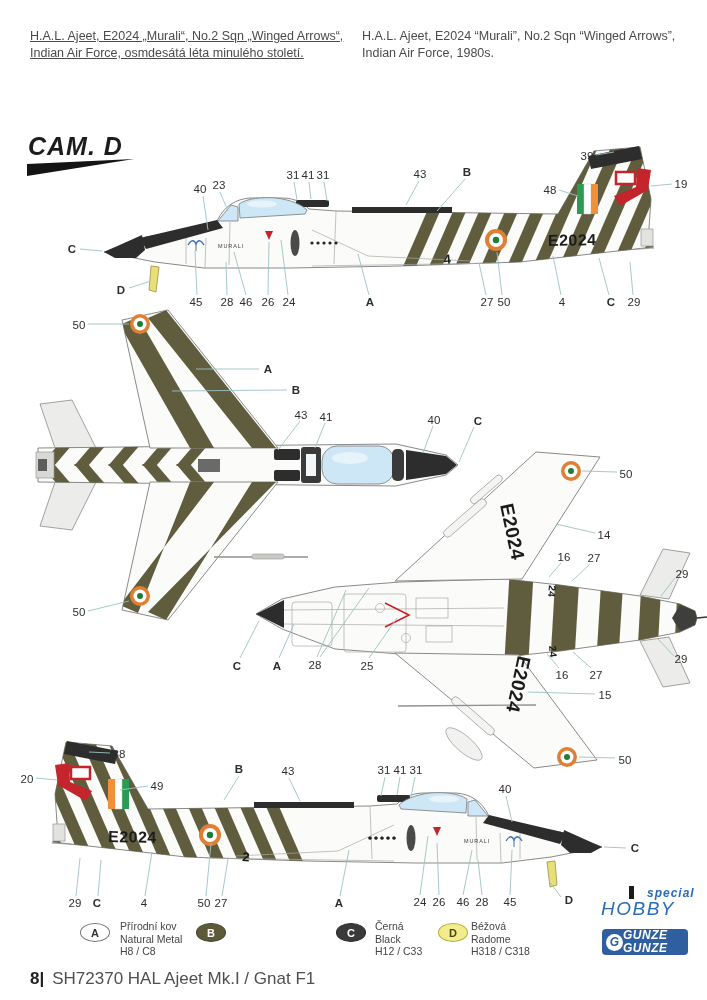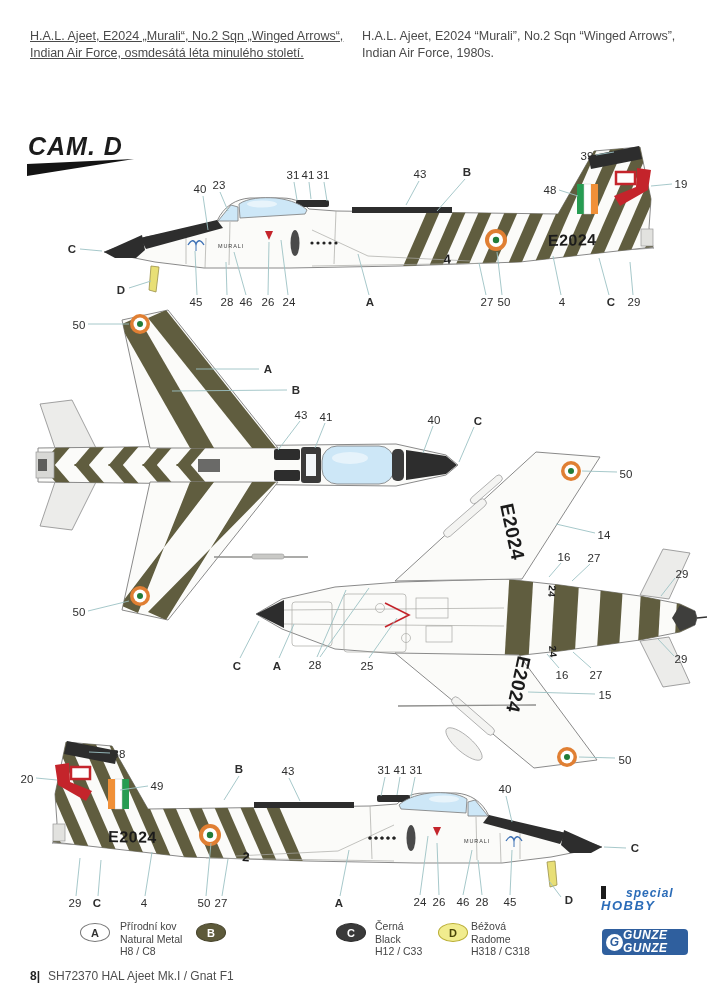--- a/index.html
+++ b/index.html
@@ -16,28 +16,28 @@
   .pl{stroke:#a9a9a5;stroke-width:0.7;fill:none;}
   .leader{stroke:var(--leader);stroke-width:0.9;fill:none;}
   text.co{font-size:11.5px;fill:#2e2e2e;text-anchor:middle;dominant-baseline:central;font-family:"Liberation Sans",sans-serif;}
   text.co.b{font-weight:bold;}
   text.serial{font-weight:bold;fill:#1b1b1b;letter-spacing:0.5px;font-family:"Liberation Sans",sans-serif;}
   text.tiny{font-size:5.5px;letter-spacing:0.9px;fill:#3c3c3c;font-family:"Liberation Sans",sans-serif;}
   #legend{position:absolute;left:0;top:0;width:707px;height:1000px;pointer-events:none;}
   .chip{position:absolute;top:923px;width:30px;height:19px;border-radius:50%;display:flex;align-items:center;justify-content:center;font-size:11px;font-weight:bold;box-sizing:border-box;}
   .ltext{position:absolute;top:920px;font-size:10.5px;line-height:1.2;color:#454545;}
   #brand{position:absolute;left:601px;top:886px;color:var(--brand_blue);}
-  .sp-row{display:flex;gap:20px;}
+  .sp-row{display:flex;gap:13px;margin-left:28px;}
   .sp-bar{display:inline-block;width:5px;height:13px;background:#1b1b1b;}
   .sp-text{font-style:italic;font-weight:bold;font-size:12px;letter-spacing:1px;}
-  .hobby{font-weight:bold;font-size:13px;letter-spacing:1.5px;font-style:italic;margin-top:-2px;}
+  .hobby{font-weight:normal;font-size:19px;letter-spacing:1.5px;font-style:italic;margin-top:-2px;}
   #gunze{position:absolute;left:602px;top:929px;width:86px;height:26px;background:#2f5f9e;border-radius:4px;display:flex;align-items:center;padding-left:4px;box-sizing:border-box;}
   .g-circ{width:17px;height:17px;border-radius:50%;background:#ffffff;color:#2f5f9e;font-weight:bold;font-size:12px;display:flex;align-items:center;justify-content:center;font-style:italic;}
   .g-tx{margin-left:0;color:#ffffff;font-weight:bold;font-style:italic;font-size:12px;line-height:1.1;letter-spacing:0.5px;}
-  #footer{position:absolute;left:30px;top:969px;font-size:12px;color:#4f4f4f;}
+  #footer{position:absolute;left:30px;top:969px;font-size:17px;color:#4f4f4f;}
   #footer b{color:#222;margin-right:8px;}
 </style>
 </head>
 <body>
 
 <div id="hdr-cz" class="hdr-text">H.A.L. Ajeet, E2024 „Murali“, No.2 Sqn „Winged Arrows“, Indian Air Force, osmdesátá léta minulého století.</div>
 <div id="hdr-en" class="hdr-text">H.A.L. Ajeet, E2024 “Murali”, No.2 Sqn “Winged Arrows”, Indian Air Force, 1980s.</div>
 <div class="cam-title">CAM. D</div>
 
 <svg class="art" width="707" height="1000" viewBox="0 0 707 1000">

